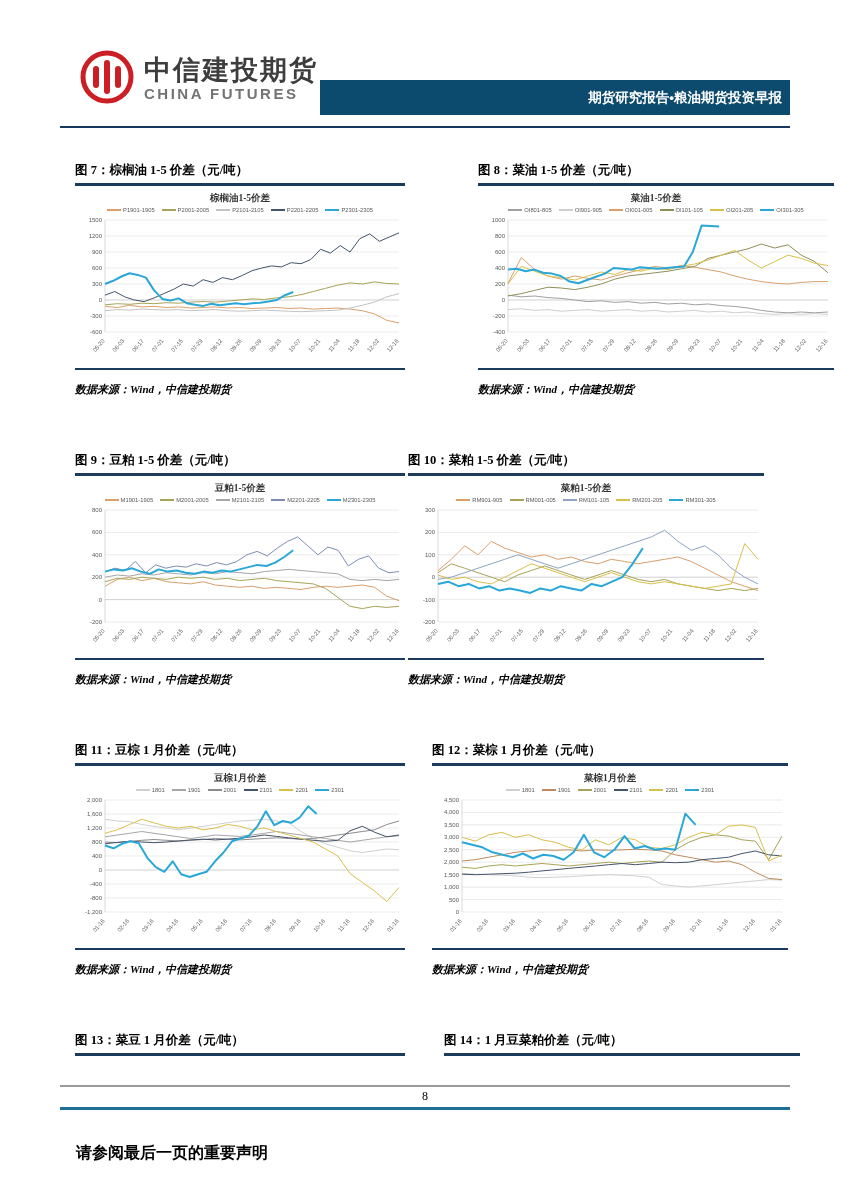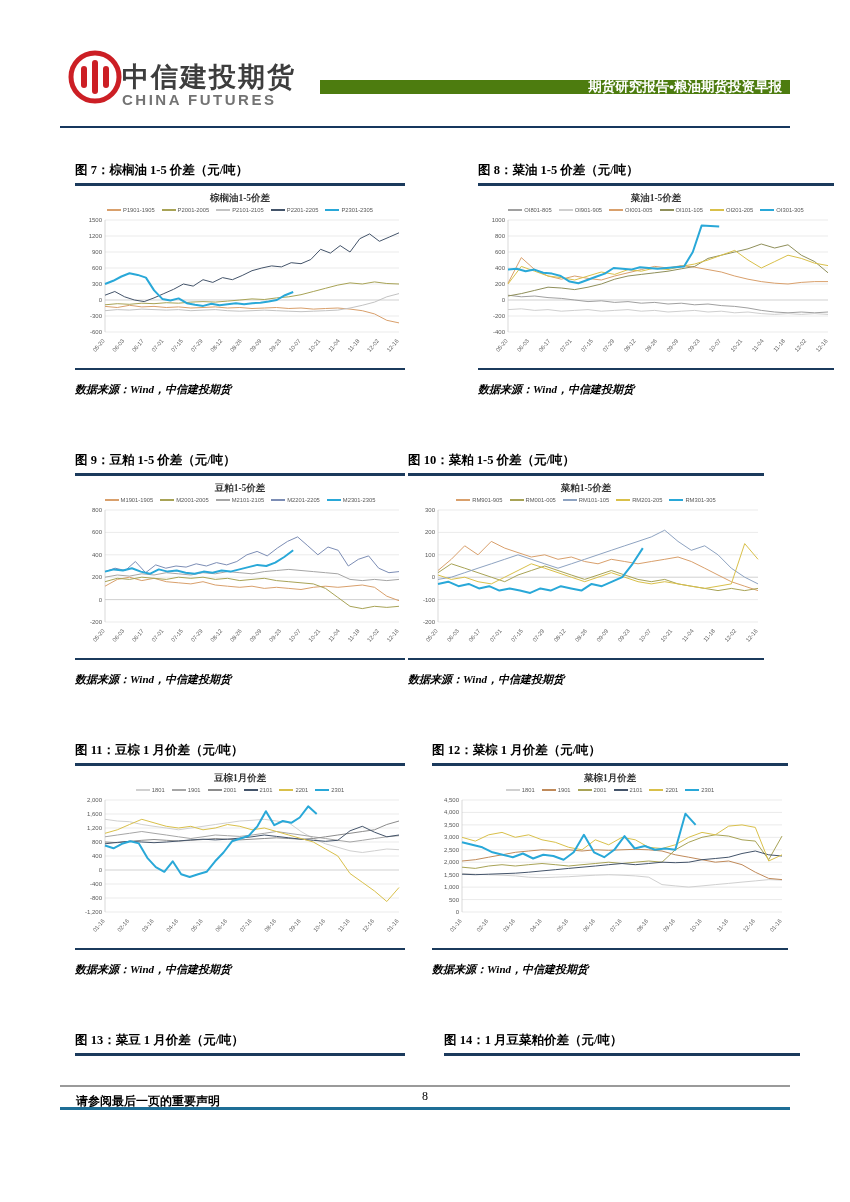--- a/index.html
+++ b/index.html
@@ -1,22 +1,22 @@
 <!DOCTYPE html>
 <html><head>
 <meta charset="utf-8">
 <style>
   html,body{margin:0;padding:0;background:#ffffff;}
   body{width:850px;height:1202px;position:relative;font-family:"Liberation Serif",serif;color:#000;}
 
   
-  .logo-wrap{position:absolute;left:68px;top:50px;display:flex;align-items:flex-end;}
+  .logo-wrap{position:absolute;left:80px;top:50px;display:flex;align-items:center;gap:10px;}
   .logo-text .cn{font-size:27px;font-weight:bold;color:#3d3d3d;letter-spacing:2px;line-height:1.05;font-family:"Liberation Sans",sans-serif;}
   .logo-text .en{font-size:15px;font-weight:bold;color:#737373;letter-spacing:2.5px;font-family:"Liberation Sans",sans-serif;}
-  .banner{position:absolute;left:320px;top:80px;width:470px;height:14px;background:#4d7c0f;color:#fff;
+  .banner{position:absolute;left:320px;top:80px;width:470px;height:35px;background:#0c4a6e;color:#fff;
           display:flex;align-items:center;justify-content:flex-end;padding-right:8px;box-sizing:border-box;
           font-family:"Liberation Sans",sans-serif;font-weight:bold;font-size:13.5px;}
   .header-rule{position:absolute;left:60px;top:126px;width:730px;height:2px;background:#17375e;}
 
   
   .fig{position:absolute;width:330px;}
   .fig.right{width:356px;}
   .fig-caption{font-size:12.5px;font-weight:bold;padding-bottom:4px;border-bottom:3px solid #1b3a5c;}
   .chartbox{border-bottom:2px solid #1b3a5c;padding:6px 0 2px 0;}
   .chart-title{text-align:center;font-size:9.5px;font-weight:bold;color:#333;margin-bottom:2px;}
@@ -26,21 +26,21 @@
   .lg-label{font-size:5.8px;color:#595959;font-family:"Liberation Sans",sans-serif;white-space:nowrap;}
   .plot{width:100%;}
   .plot svg{display:block;}
   .ytick{font-size:6px;fill:#595959;text-anchor:end;font-family:"Liberation Sans",sans-serif;}
   .xtick{font-size:5.8px;fill:#595959;text-anchor:end;font-family:"Liberation Sans",sans-serif;}
   .source{margin-top:12px;font-size:11px;font-weight:bold;font-style:italic;}
 
   
   .footer-topline{position:absolute;left:60px;top:1085px;width:730px;height:1.5px;background:#9a9a9a;}
   .footer-botline{position:absolute;left:60px;top:1107px;width:730px;height:3px;background:#1e6e96;}
-  .footer-text{position:absolute;left:76px;top:1093px;font-size:12px;font-weight:bold;}
+  .footer-text{position:absolute;left:76px;top:1143px;font-size:16px;font-weight:bold;}
   .footer-page{position:absolute;left:0;top:1089px;width:850px;text-align:center;font-size:12px;}
 </style>
 </head>
 <body>
 
 <div class="logo-wrap">
   <span>
     <svg width="54" height="54" viewBox="0 0 54 54">
       <circle cx="27" cy="27" r="24" fill="none" stroke="#cc1f25" stroke-width="5"></circle>
       <rect x="24" y="10" width="6" height="34" rx="3" fill="#cc1f25"></rect>

